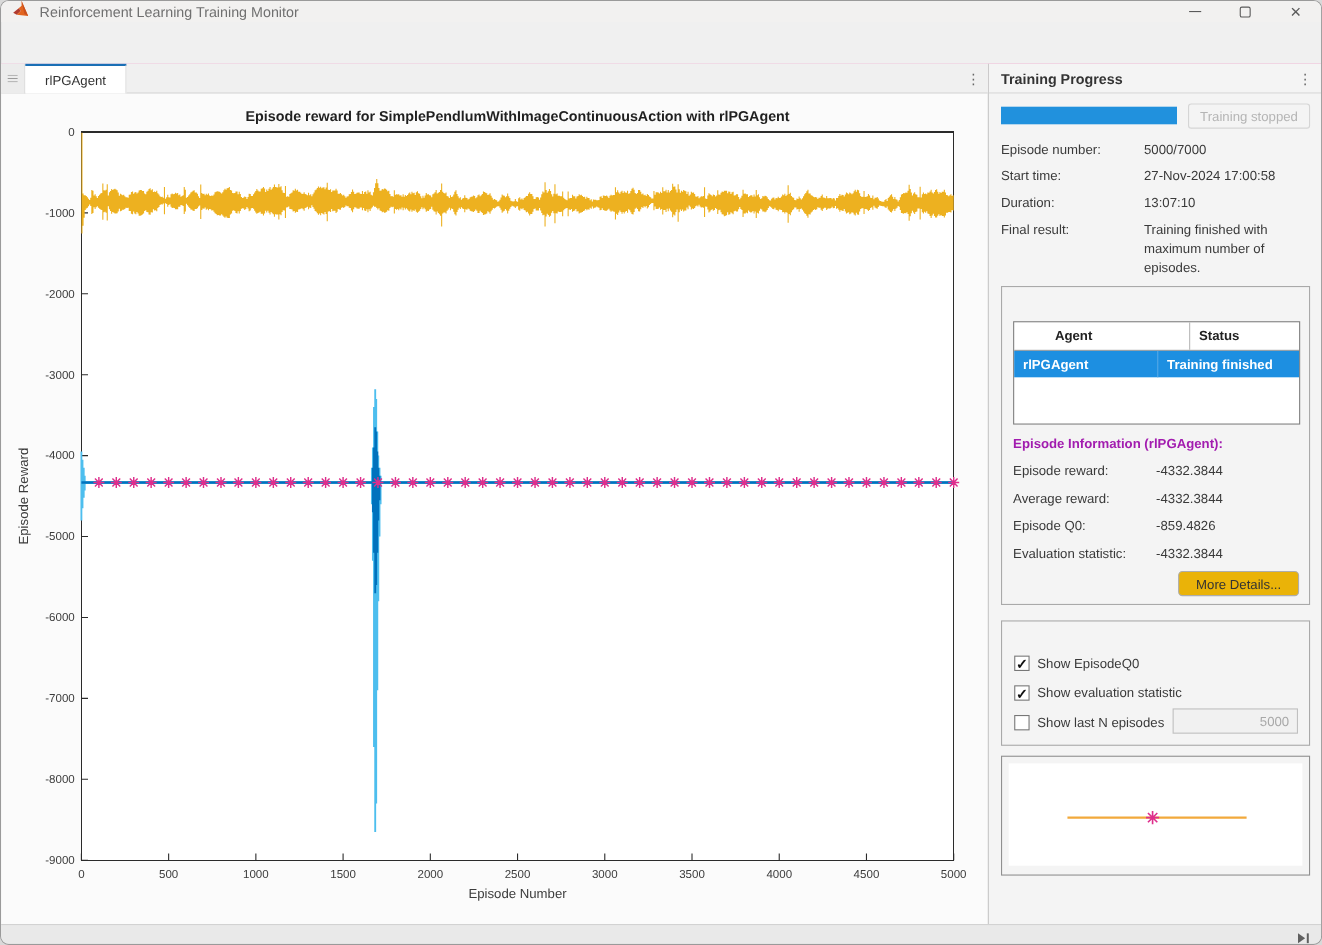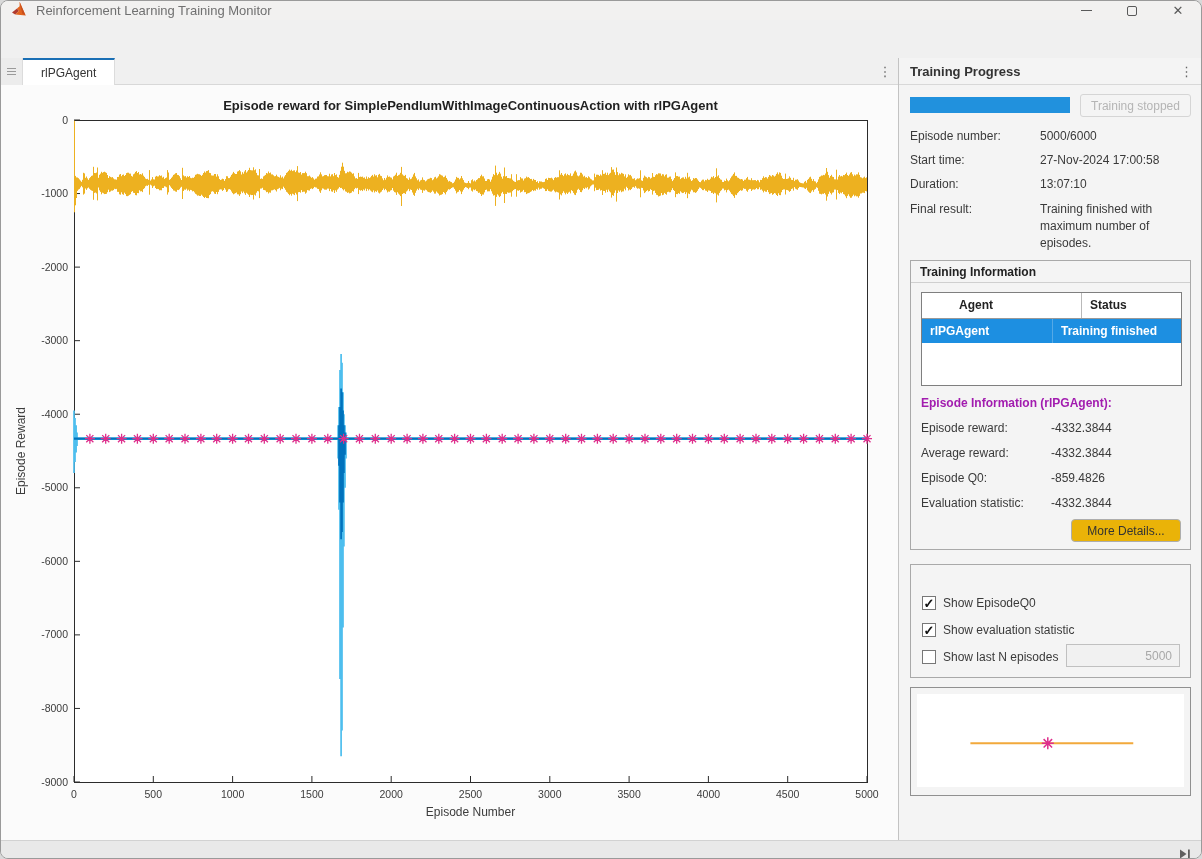--- a/index.html
+++ b/index.html
@@ -177,37 +177,36 @@
         <span class="panel-dots">⋮</span>
       </div>
 
       <div class="pbar">
         <div class="pbar-fill" style="width: 100%;"></div>
       </div>
       <button class="btn-stopped" disabled="">Training stopped</button>
 
       <div class="inforow" style="top:70px;">
         <span class="lbl">Episode number:</span>
-        <span class="val">5000/6000</span>
+        <span class="val">5000/7000</span>
       </div>
       <div class="inforow" style="top:94px;">
         <span class="lbl">Start time:</span>
         <span class="val">27-Nov-2024 17:00:58</span>
       </div>
       <div class="inforow" style="top:118px;">
         <span class="lbl">Duration:</span>
         <span class="val">13:07:10</span>
       </div>
       <div class="inforow" style="top:143px;">
         <span class="lbl">Final result:</span>
         <span class="val">Training finished with maximum number of episodes.</span>
       </div>
 
       <div class="group" style="top:202px;height:290px;">
-        <div class="group-title">Training Information</div>
         <div class="ti-table">
           <div class="ti-head">
             <div class="c1">Agent</div>
             <div class="c2">Status</div>
           </div>
           <div class="ti-row">
             <div class="c1">rlPGAgent</div>
             <div class="c2">Training finished</div>
           </div>
         </div>

